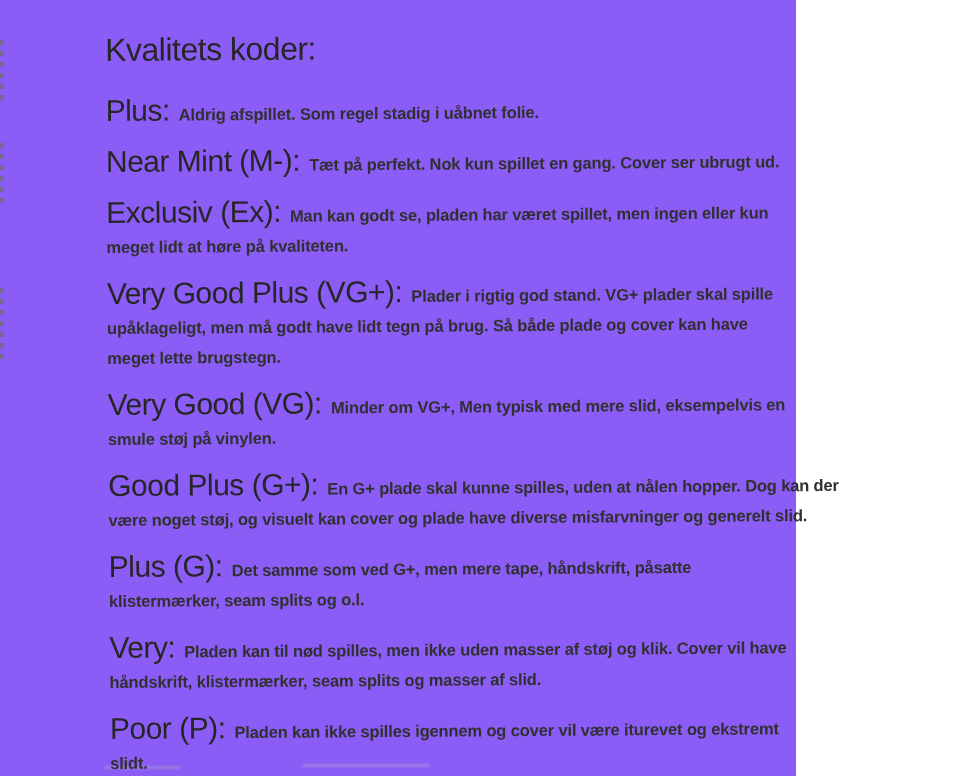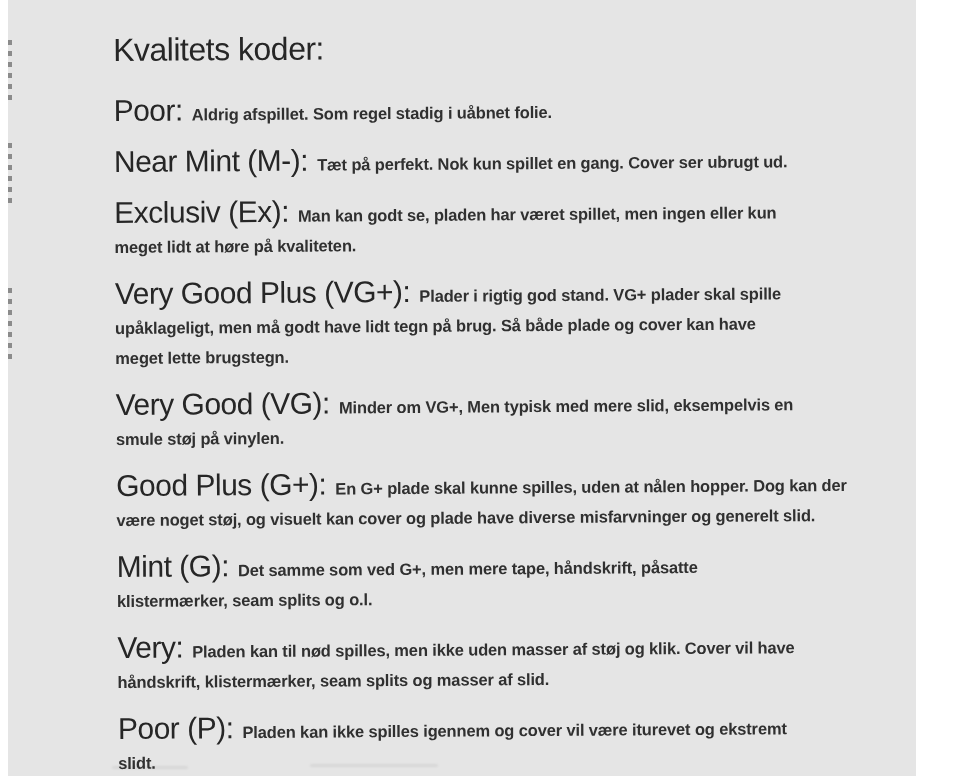--- a/index.html
+++ b/index.html
@@ -6,24 +6,23 @@
     margin: 0;
     padding: 0;
     width: 960px;
     height: 776px;
     overflow: hidden;
     background: #ffffff;
     font-family: "Liberation Sans", sans-serif;
   }
   .page {
     position: relative;
-    width: 908px;
+    width: 796px;
     height: 776px;
-    background: #e5e5e5;
-    margin-left: 8px;
+    background: #8b5cf6;
   }
   .content {
     position: absolute;
     top: 30px;
     left: 105px;
     width: 810px;
     transform: rotate(-0.4deg);
     transform-origin: 0 0;
     color: #2b2b2b;
   }
@@ -93,38 +92,38 @@
     <div class="scan-mark-inner"></div>
   </div>
 
   <div class="scan-smudge" style="left:104px; top:766px; width:76px; height:3px;"></div>
   <div class="scan-smudge" style="left:302px; top:764px; width:128px; height:3px;"></div>
 
   <div class="content">
 
     <h1 class="doc-title">Kvalitets koder:</h1>
 
-    <p class="section"><span class="term">Poor:</span><span class="desc">Aldrig afspillet. Som regel stadig i uåbnet folie.</span></p>
+    <p class="section"><span class="term">Plus:</span><span class="desc">Aldrig afspillet. Som regel stadig i uåbnet folie.</span></p>
 
     <p class="section"><span class="term">Near Mint (M-):</span><span class="desc">Tæt på perfekt. Nok kun spillet en gang. Cover ser ubrugt ud.</span></p>
 
     <p class="section"><span class="term">Exclusiv (Ex):</span><span class="desc">Man kan godt se, pladen har været spillet, men ingen eller kun
 meget lidt at høre på kvaliteten.</span></p>
 
     <p class="section"><span class="term">Very Good Plus (VG+):</span><span class="desc">Plader i rigtig god stand. VG+ plader skal spille
 upåklageligt, men må godt have lidt tegn på brug. Så både plade og cover kan have
 meget lette brugstegn.</span></p>
 
     <p class="section"><span class="term">Very Good (VG):</span><span class="desc">Minder om VG+, Men typisk med mere slid, eksempelvis en
 smule støj på vinylen.</span></p>
 
     <p class="section"><span class="term">Good Plus (G+):</span><span class="desc">En G+ plade skal kunne spilles, uden at nålen hopper. Dog kan der
 være noget støj, og visuelt kan cover og plade have diverse misfarvninger og generelt slid.</span></p>
 
-    <p class="section"><span class="term">Mint (G):</span><span class="desc">Det samme som ved G+, men mere tape, håndskrift, påsatte
+    <p class="section"><span class="term">Plus (G):</span><span class="desc">Det samme som ved G+, men mere tape, håndskrift, påsatte
 klistermærker, seam splits og o.l.</span></p>
 
     <p class="section"><span class="term">Very:</span><span class="desc">Pladen kan til nød spilles, men ikke uden masser af støj og klik. Cover vil have
 håndskrift, klistermærker, seam splits og masser af slid.</span></p>
 
     <p class="section"><span class="term">Poor (P):</span><span class="desc">Pladen kan ikke spilles igennem og cover vil være iturevet og ekstremt
 slidt.</span></p>
 
   </div>
 </div>

